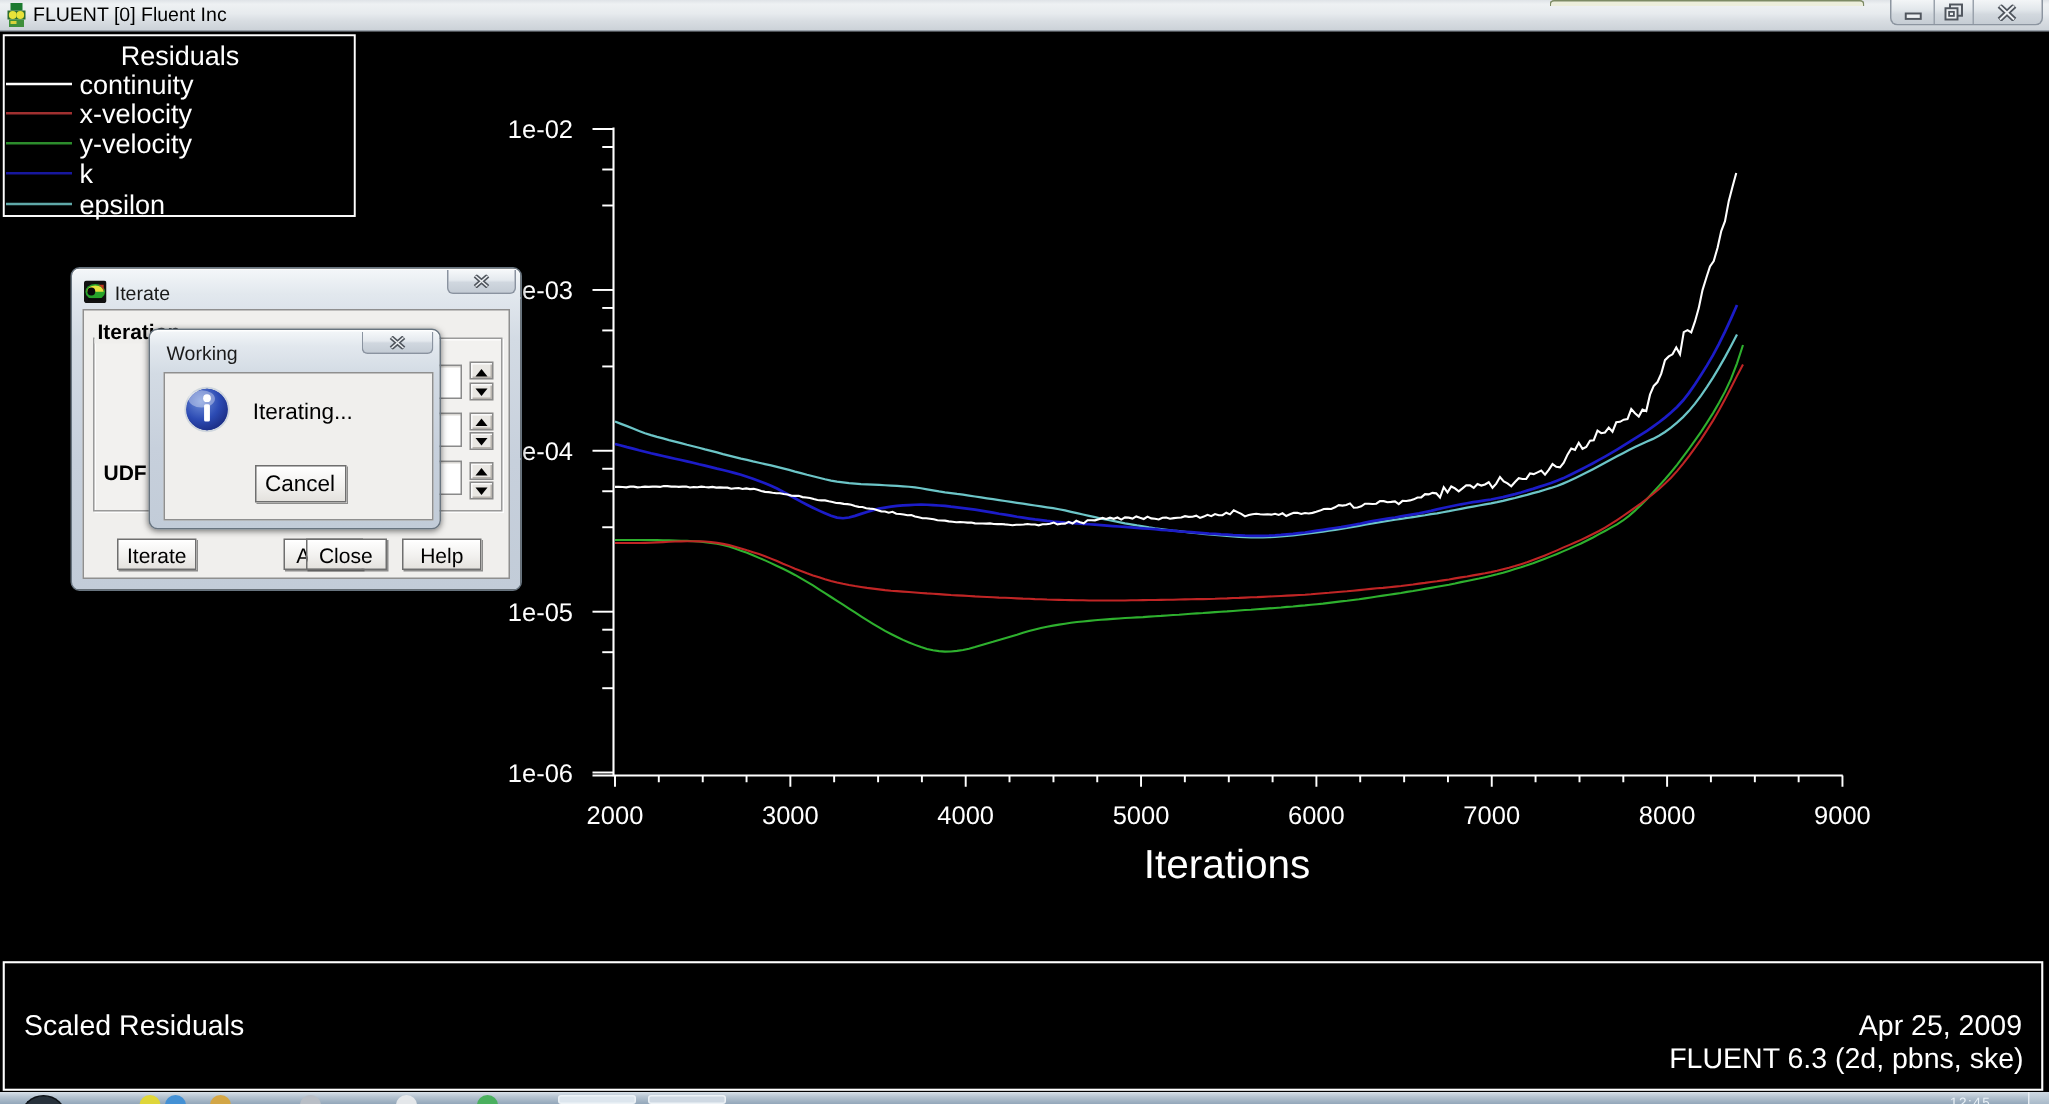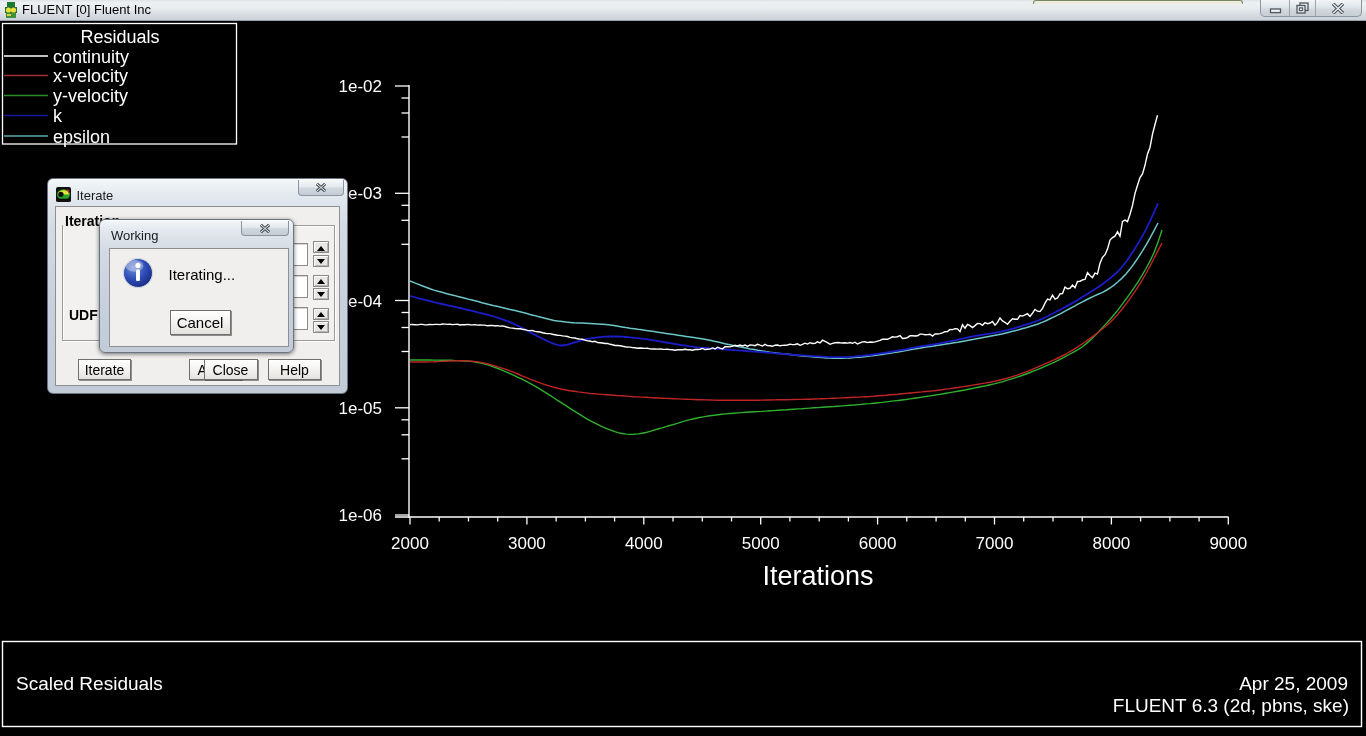--- a/index.html
+++ b/index.html
@@ -267,14 +267,27 @@
               <stop offset="0.5" stop-color="#2c4bb4"></stop>
           <stop offset="1" stop-color="#131f6e"></stop>
             </radialGradient>
           </defs>
       </svg>
       <div style="position:absolute;left:59px;top:17px;font-size:15px;font-weight:normal;">Iterating...</div>
       <div class="btn3d" style="left:60px;top:61px;width:61px;height:25px;font-size:15px;">Cancel</div>
     </div>
   </div>
 
+  <div id="taskbar">
+    <div class="orb"></div>
+    <div class="ticon" style="left:93px;background:#e3d832;"></div>
+    <div class="ticon" style="left:110px;background:#3f8fd6;"></div>
+    <div class="ticon" style="left:140px;background:#d6a53f;"></div>
+    <div class="ticon" style="left:200px;background:#b9bfc6;"></div>
+    <div class="ticon" style="left:264px;background:#e8eaec;"></div>
+    <div class="ticon" style="left:318px;background:#46b05a;"></div>
+    <div class="tbtn" style="left:372px;background:#dde6ee;"></div>
+    <div class="tbtn" style="left:432px;background:#cfd9e3;"></div>
+    <div id="tclock">12:45</div>
+    <div id="tdesk"></div>
+  </div>
 
 </div>
 
 </body></html>

